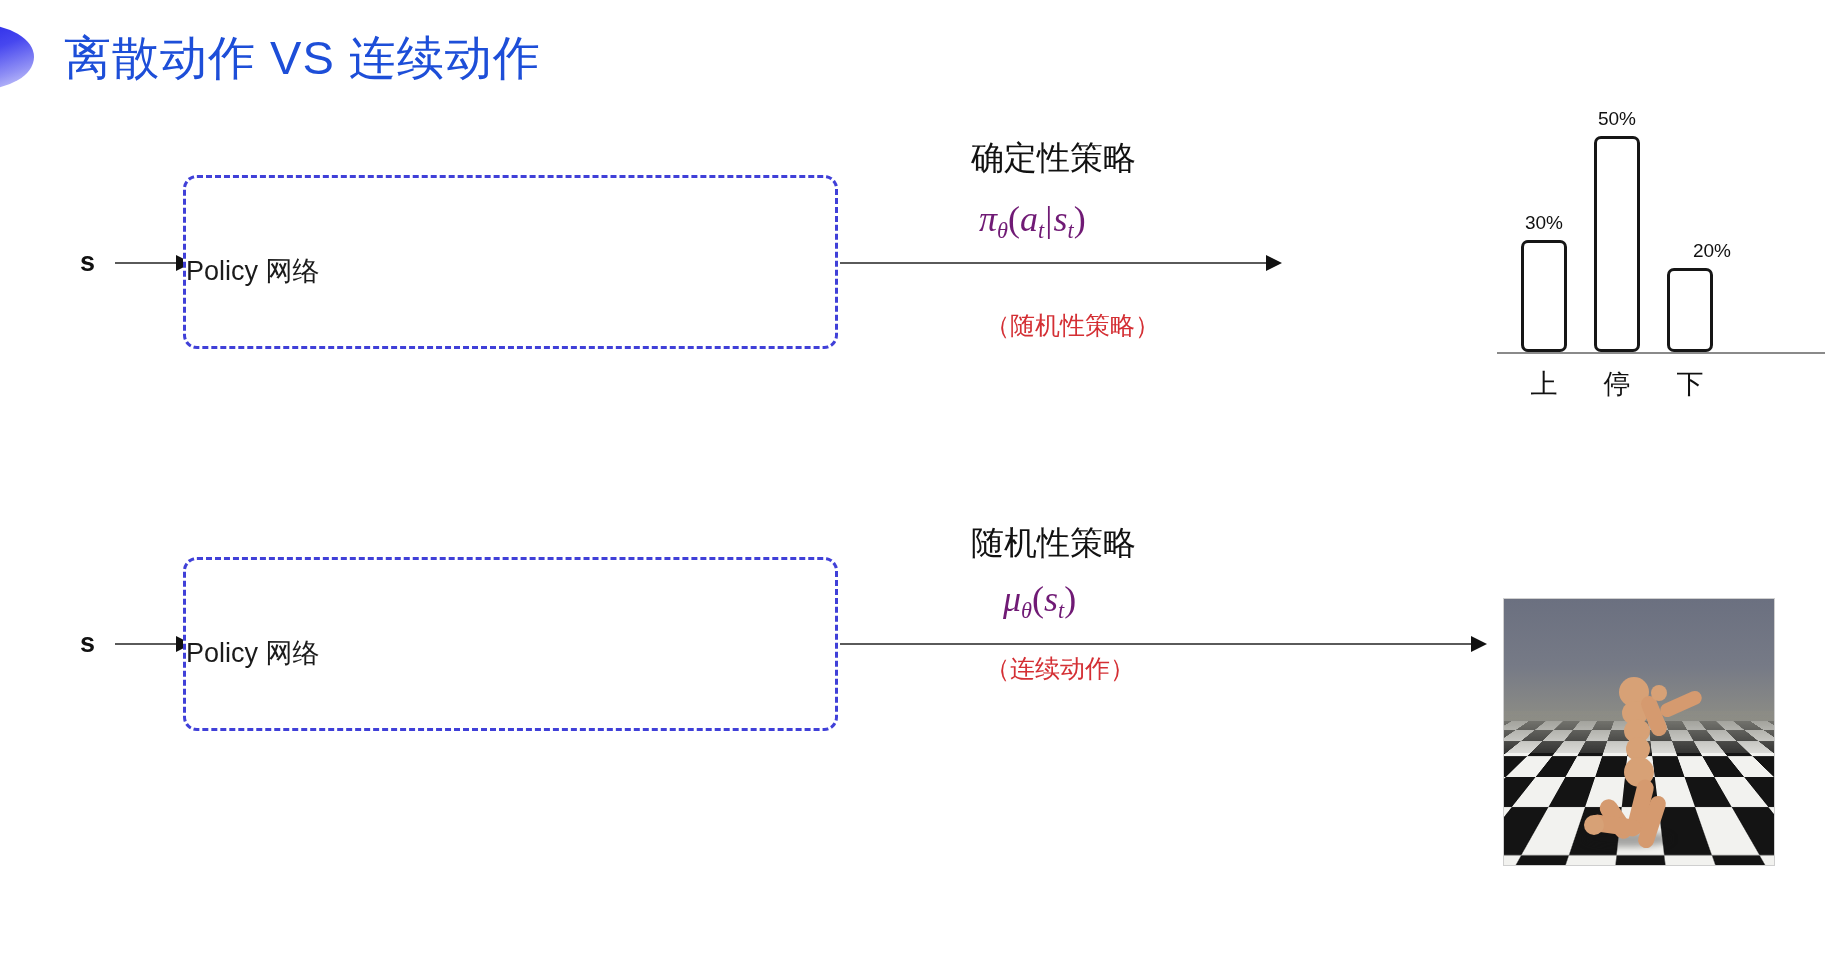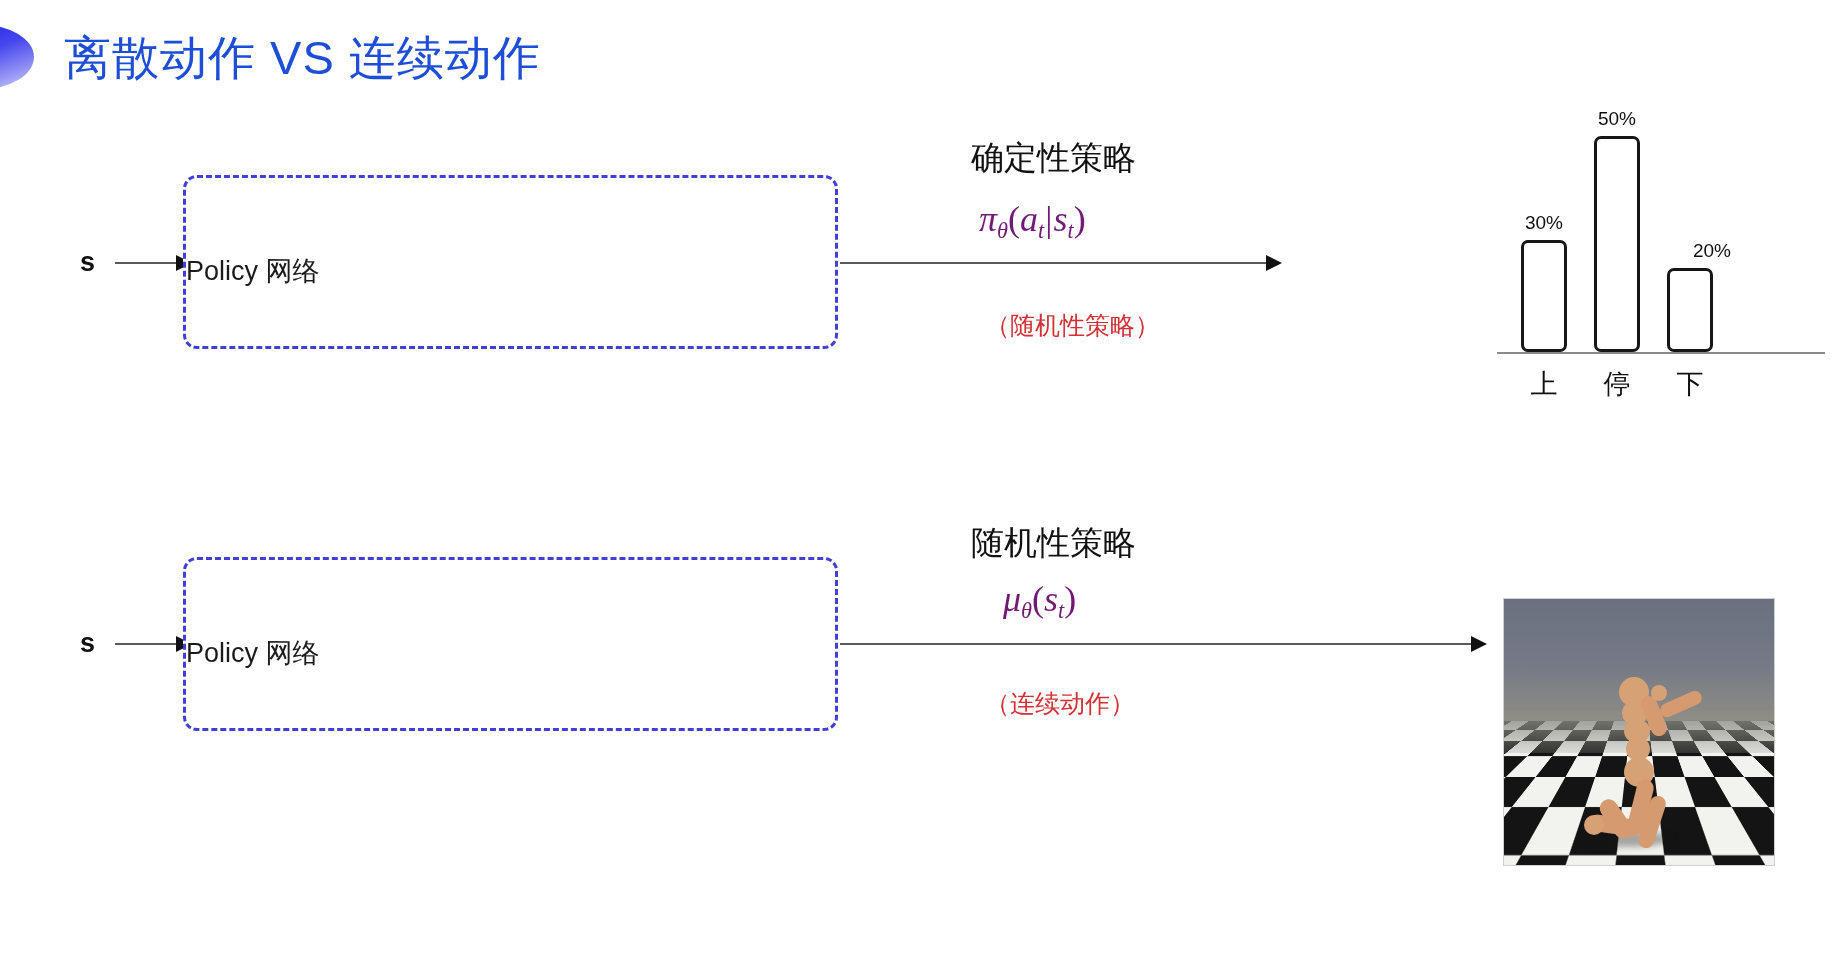--- a/index.html
+++ b/index.html
@@ -286,21 +286,21 @@
   </div>
 
   <div class="arrow" style="left:840px; top:643px; width:645px;"></div>
 
   <div class="policy-name" style="left:971px; top:521px;">随机性策略</div>
 
   <div class="formula" style="left:1003px; top:578px;">
     <span>μ</span><sub>θ</sub><span class="upright">(</span><span>s</span><sub>t</sub><span class="upright">)</span>
   </div>
 
-  <div class="note-red" style="left:985px; top:687px;">（连续动作）</div>
+  <div class="note-red" style="left:985px; top:652px;">（连续动作）</div>
 
   <div id="humanoid-figure">
     <div class="sky"></div>
     <div class="floor"></div>
     <div class="floor-haze"></div>
 
     <div class="shadow-blob" style="left:78px; top:232px; width:90px; height:16px;"></div>
 
     <div class="joint" style="left:115px; top:78px; width:30px; height:30px;"></div>
     <div class="joint" style="left:118px; top:102px; width:26px; height:24px;"></div>

